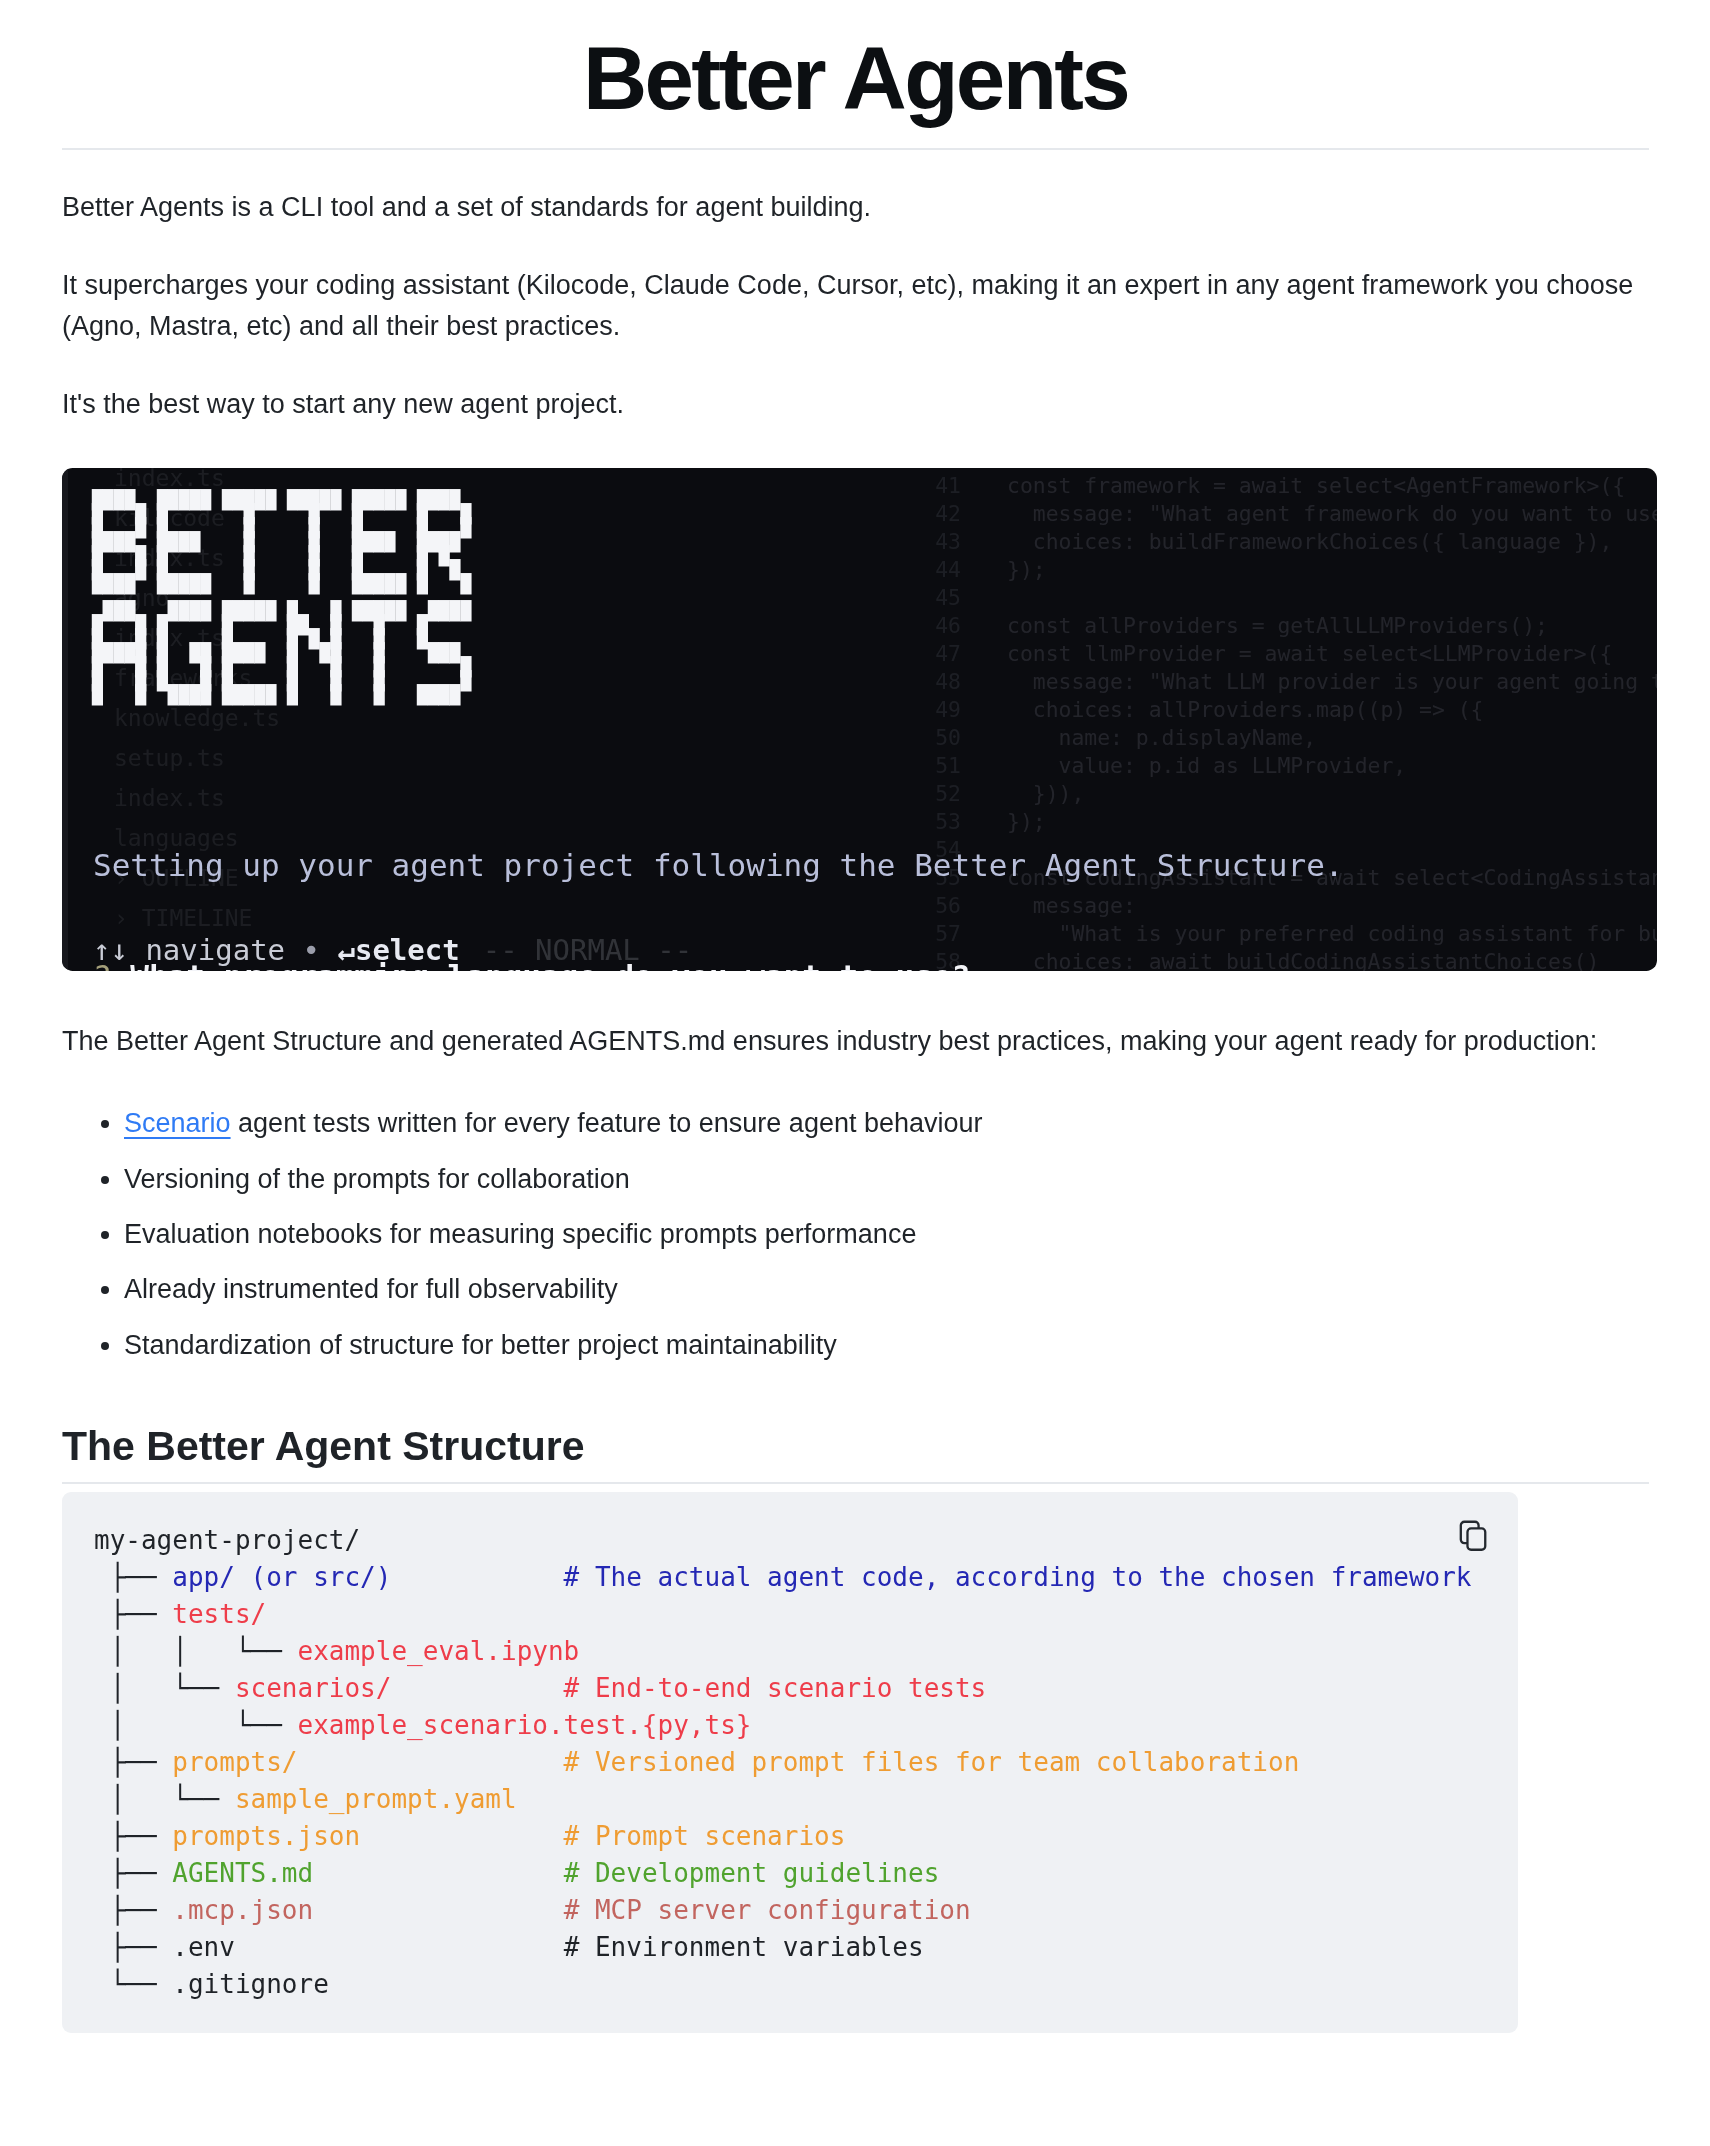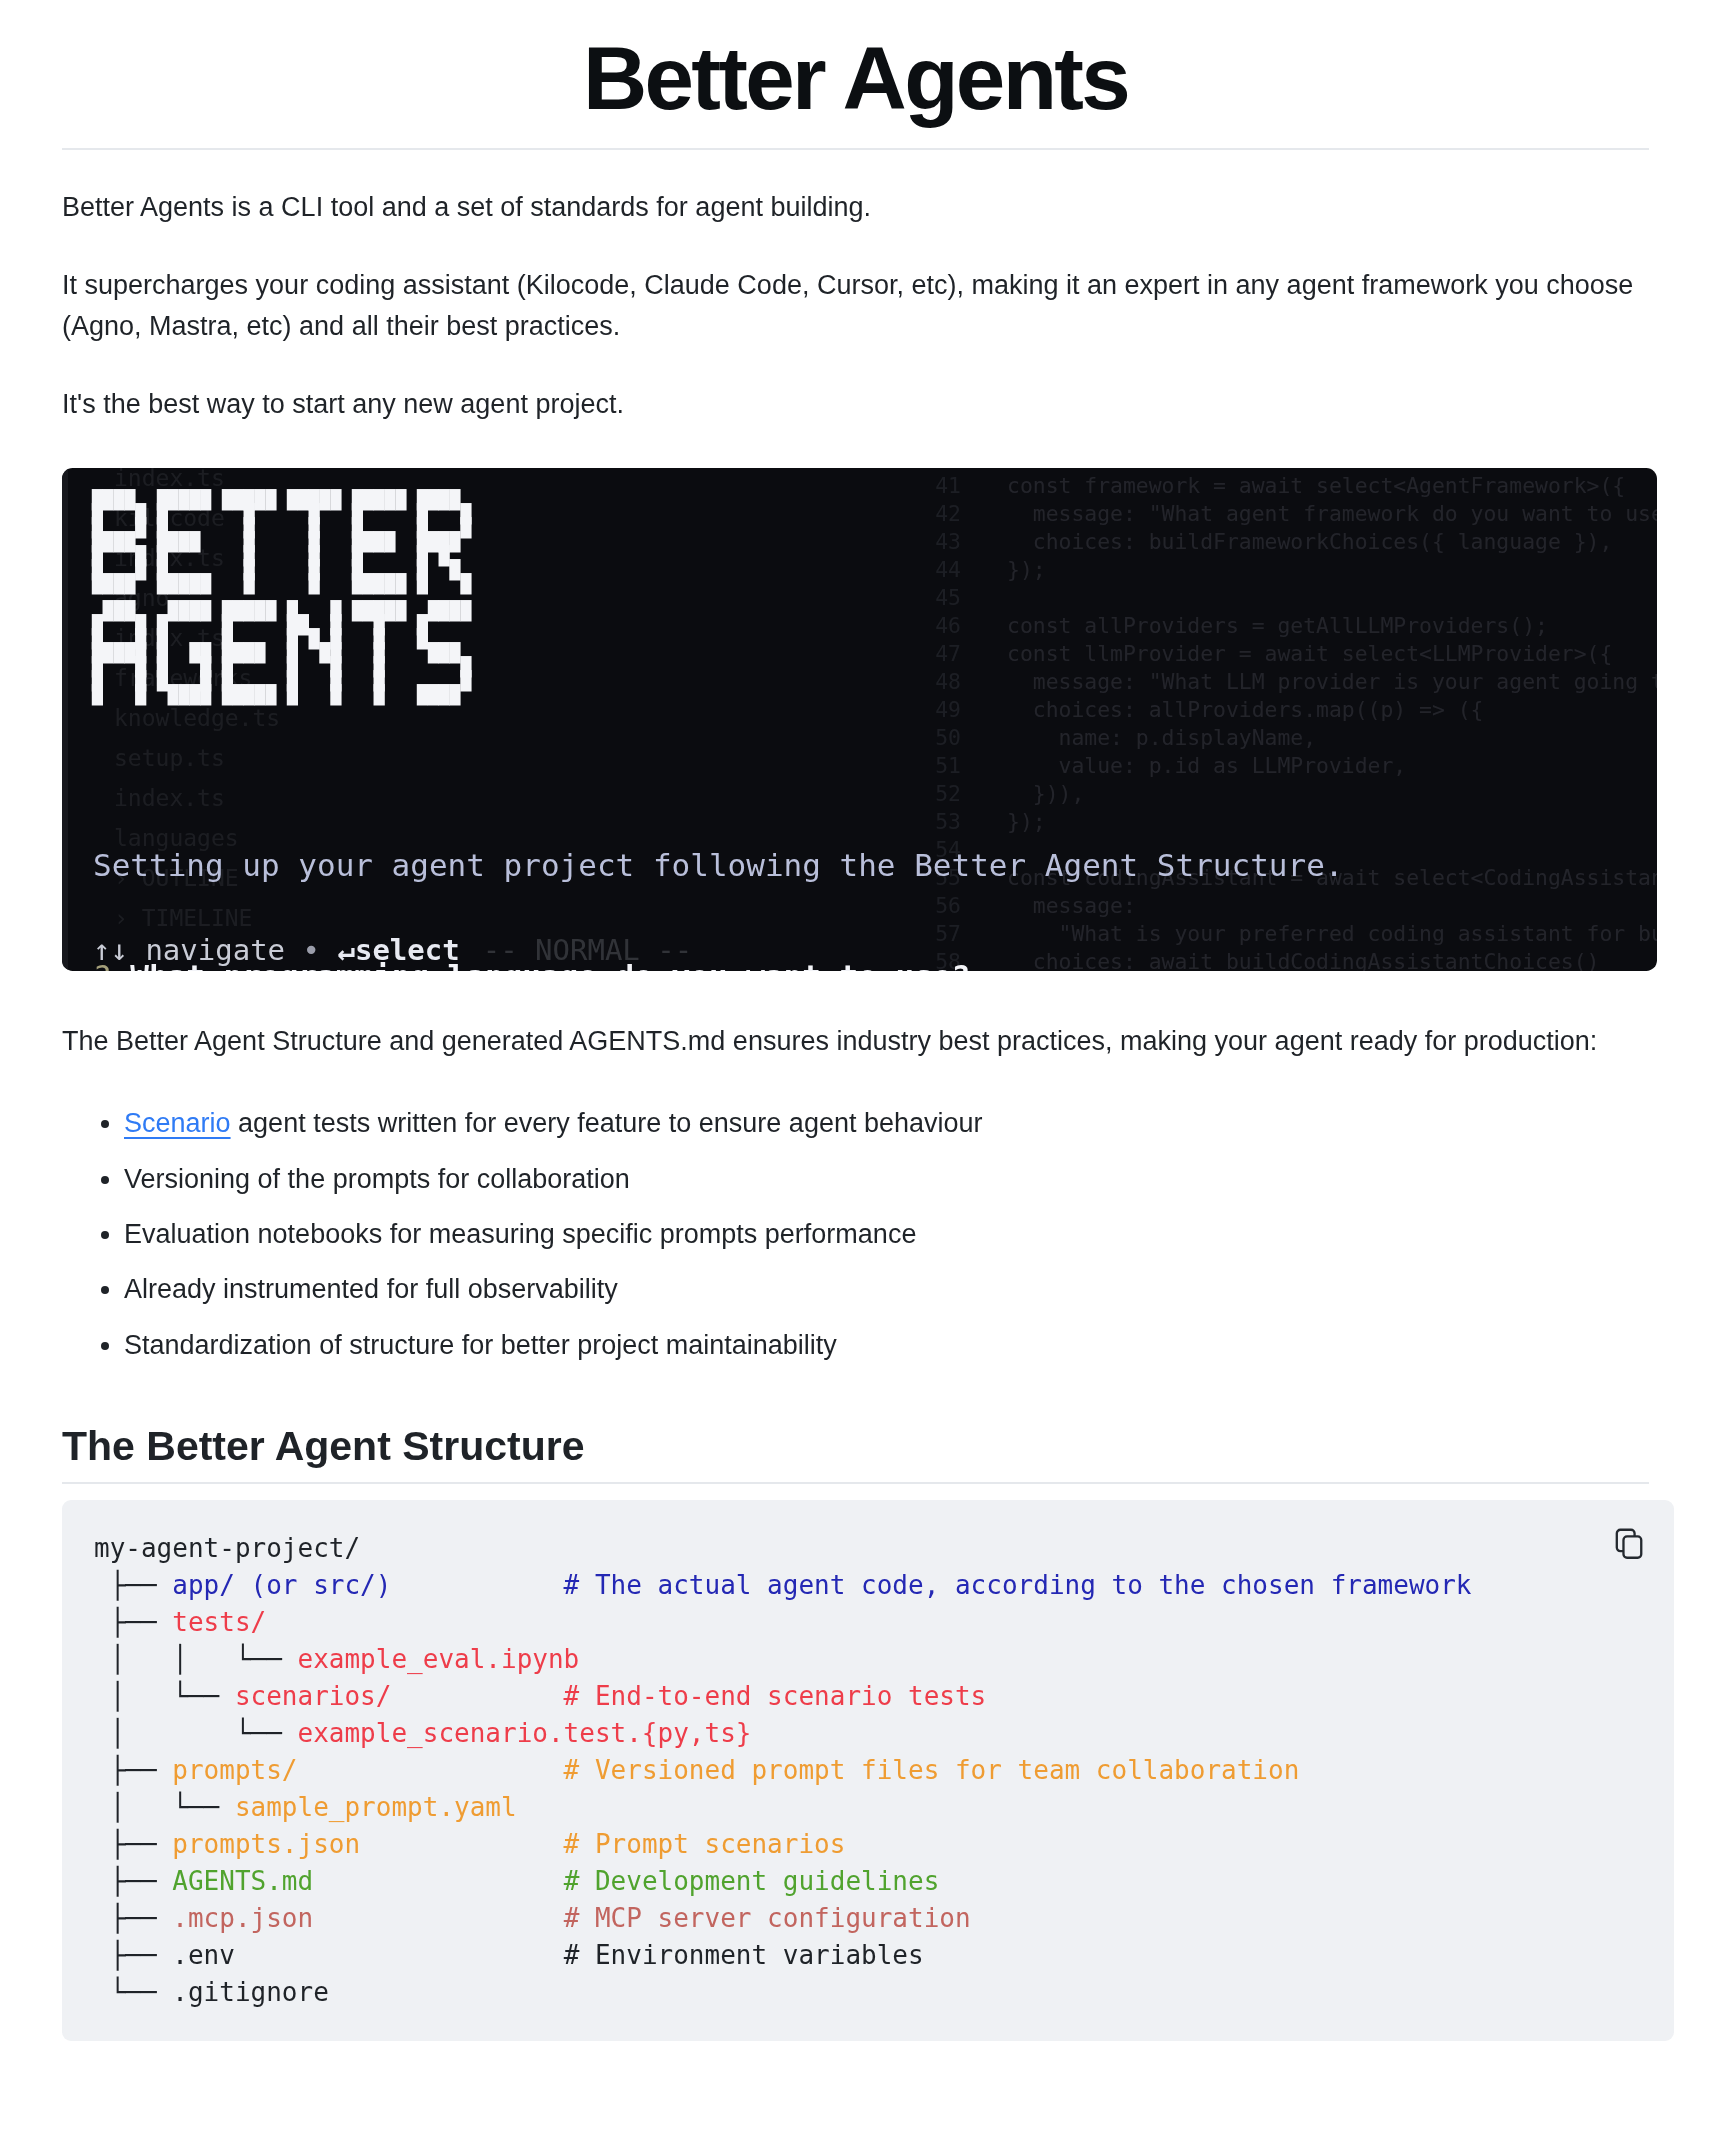--- a/index.html
+++ b/index.html
@@ -81,25 +81,25 @@
     position:absolute; left:31px; top:465px;
     font-size:29px; color:#c9ccd6; white-space:pre;
   }
   .term-hints .h-sep { color:#9a9daa; }
   .term-hints .h-enter { font-weight:bold; color:#e8eaf2; }
   .term-hints .h-mode { color:rgba(205,210,222,0.20); margin-left:23px; }
 
   
   .codeblock {
     position:relative;
-    margin-top:16px;
+    margin-top:8px;
     background:#eff1f4;
     border-radius:9px;
     padding:30px 32px;
-    width:1612px;
+    width:1456px;
   }
   .tree-line {
     font-family:"DejaVu Sans Mono", monospace;
     font-size:26px; line-height:37px;
     white-space:pre;
   }
   .c-default { color:var(--tree_default,#1f2328); }
   .c-blue    { color:var(--tree_blue,#2428b4); }
   .c-red     { color:var(--tree_red,#ee3d4a); }
   .c-orange  { color:var(--tree_orange,#ef9c32); }

